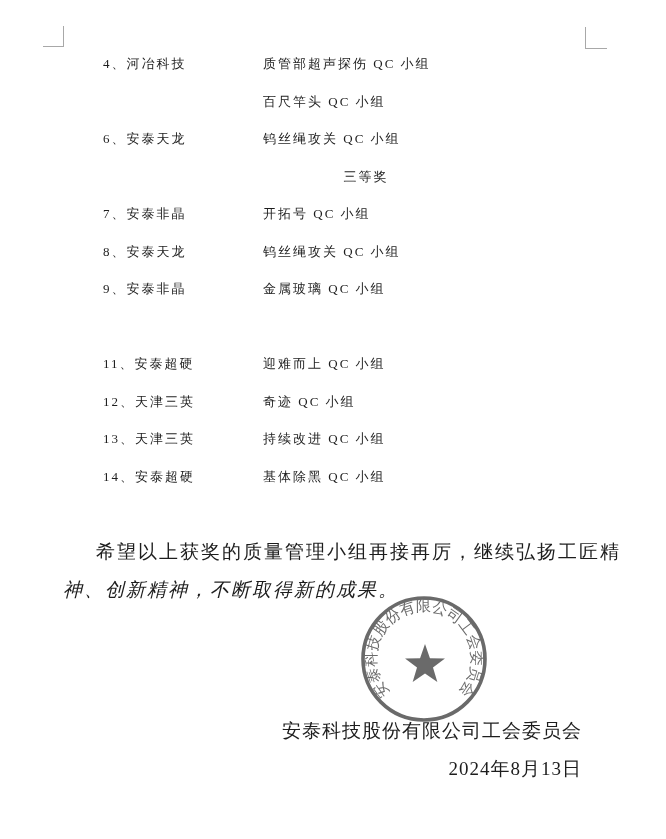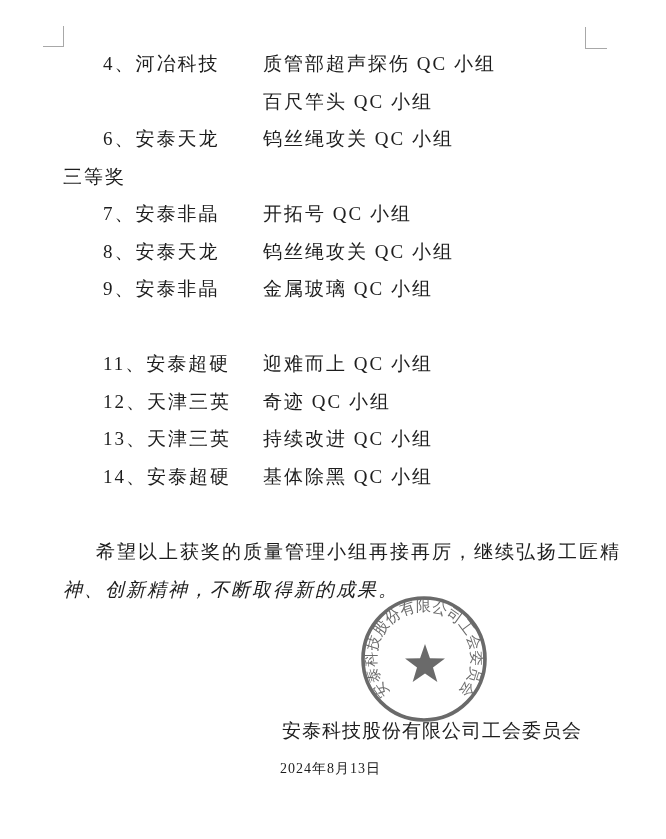--- a/index.html
+++ b/index.html
@@ -23,52 +23,53 @@
   .mark-tr {
     left: 585px; top: 27px; width: 21px; height: 21px;
     border-left: 1px solid #a8a8a8;
     border-bottom: 1px solid #a8a8a8;
   }
   .list { position: absolute; top: 45px; left: 0; width: 100%; }
   .row {
     position: relative;
     height: 37.5px;
     line-height: 37.5px;
-    font-size: 19px;
+    font-size: 13px;
     letter-spacing: 2px;
     white-space: nowrap;
+    padding-left: 42px;
   }
   .row .c1 { position: absolute; left: 103px; }
   .row .c2 { position: absolute; left: 263px; }
   .row.heading {
     margin-left: 63px;
     width: 522px;
-    text-align: left;
+    text-align: center;
   }
   .paragraph {
     position: absolute;
     left: 63px; top: 533px; width: 580px;
     font-size: 19px;
     line-height: 37.5px;
   }
   .p-line1 { letter-spacing: 2px; text-indent: 33px; white-space: nowrap; }
   .p-line2 { letter-spacing: 2px; white-space: nowrap; font-style: italic; }
   .signature {
     position: absolute;
     right: 84px; top: 712px;
     height: 37.5px; line-height: 37.5px;
     font-size: 19px; letter-spacing: 1px;
     white-space: nowrap;
   }
   .date {
     position: absolute;
     left: 280px; top: 750px; width: 302px;
     height: 37.5px; line-height: 37.5px;
-    font-size: 14px; letter-spacing: 1px;
-    text-align: left;
+    font-size: 19px; letter-spacing: 1px;
+    text-align: right;
   }
   .stamp {
     position: absolute;
     left: 356px; top: 591px;
     width: 136px; height: 136px;
     opacity: 0.88;
     mix-blend-mode: multiply;
   }
   .stamp text {
     font-family: "Liberation Serif", serif;

